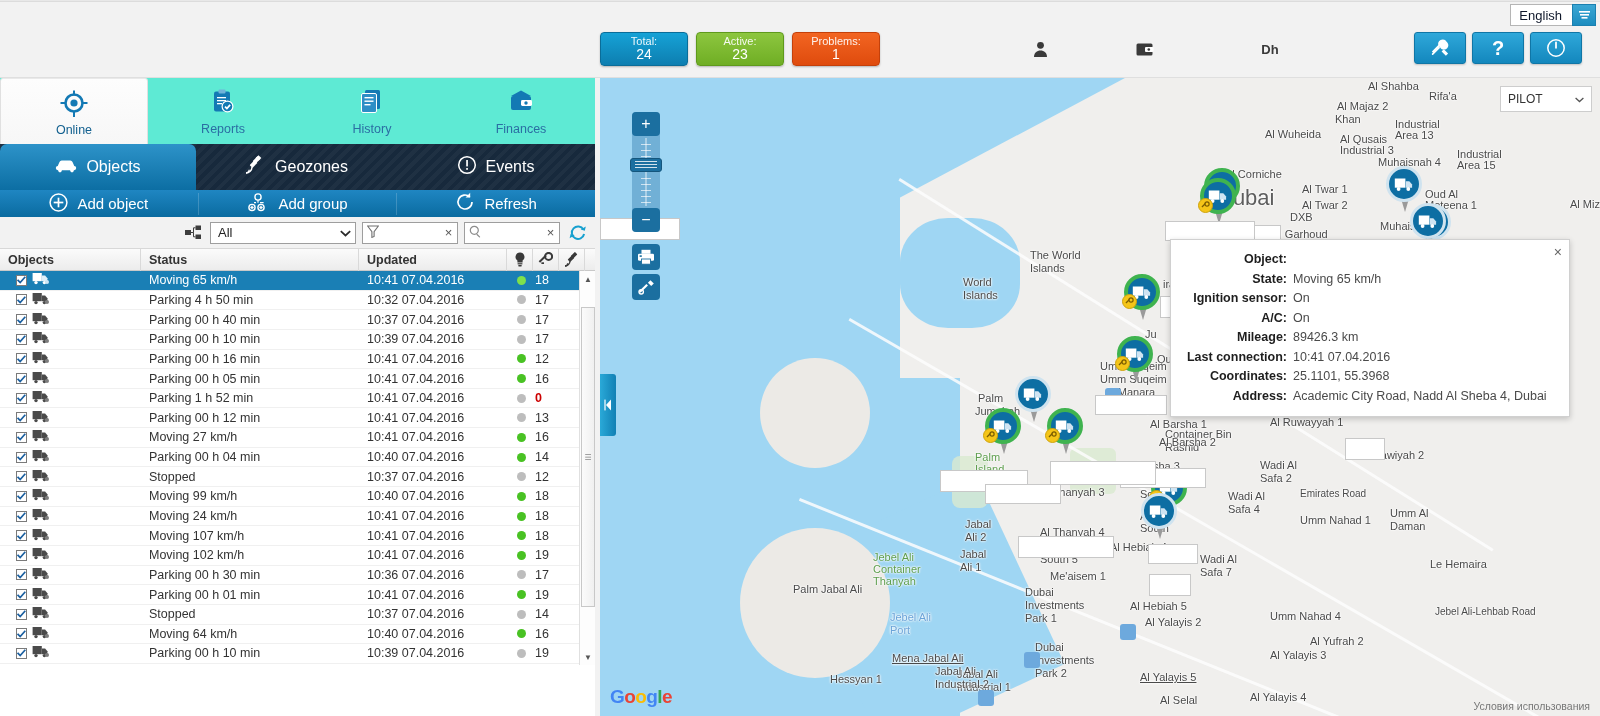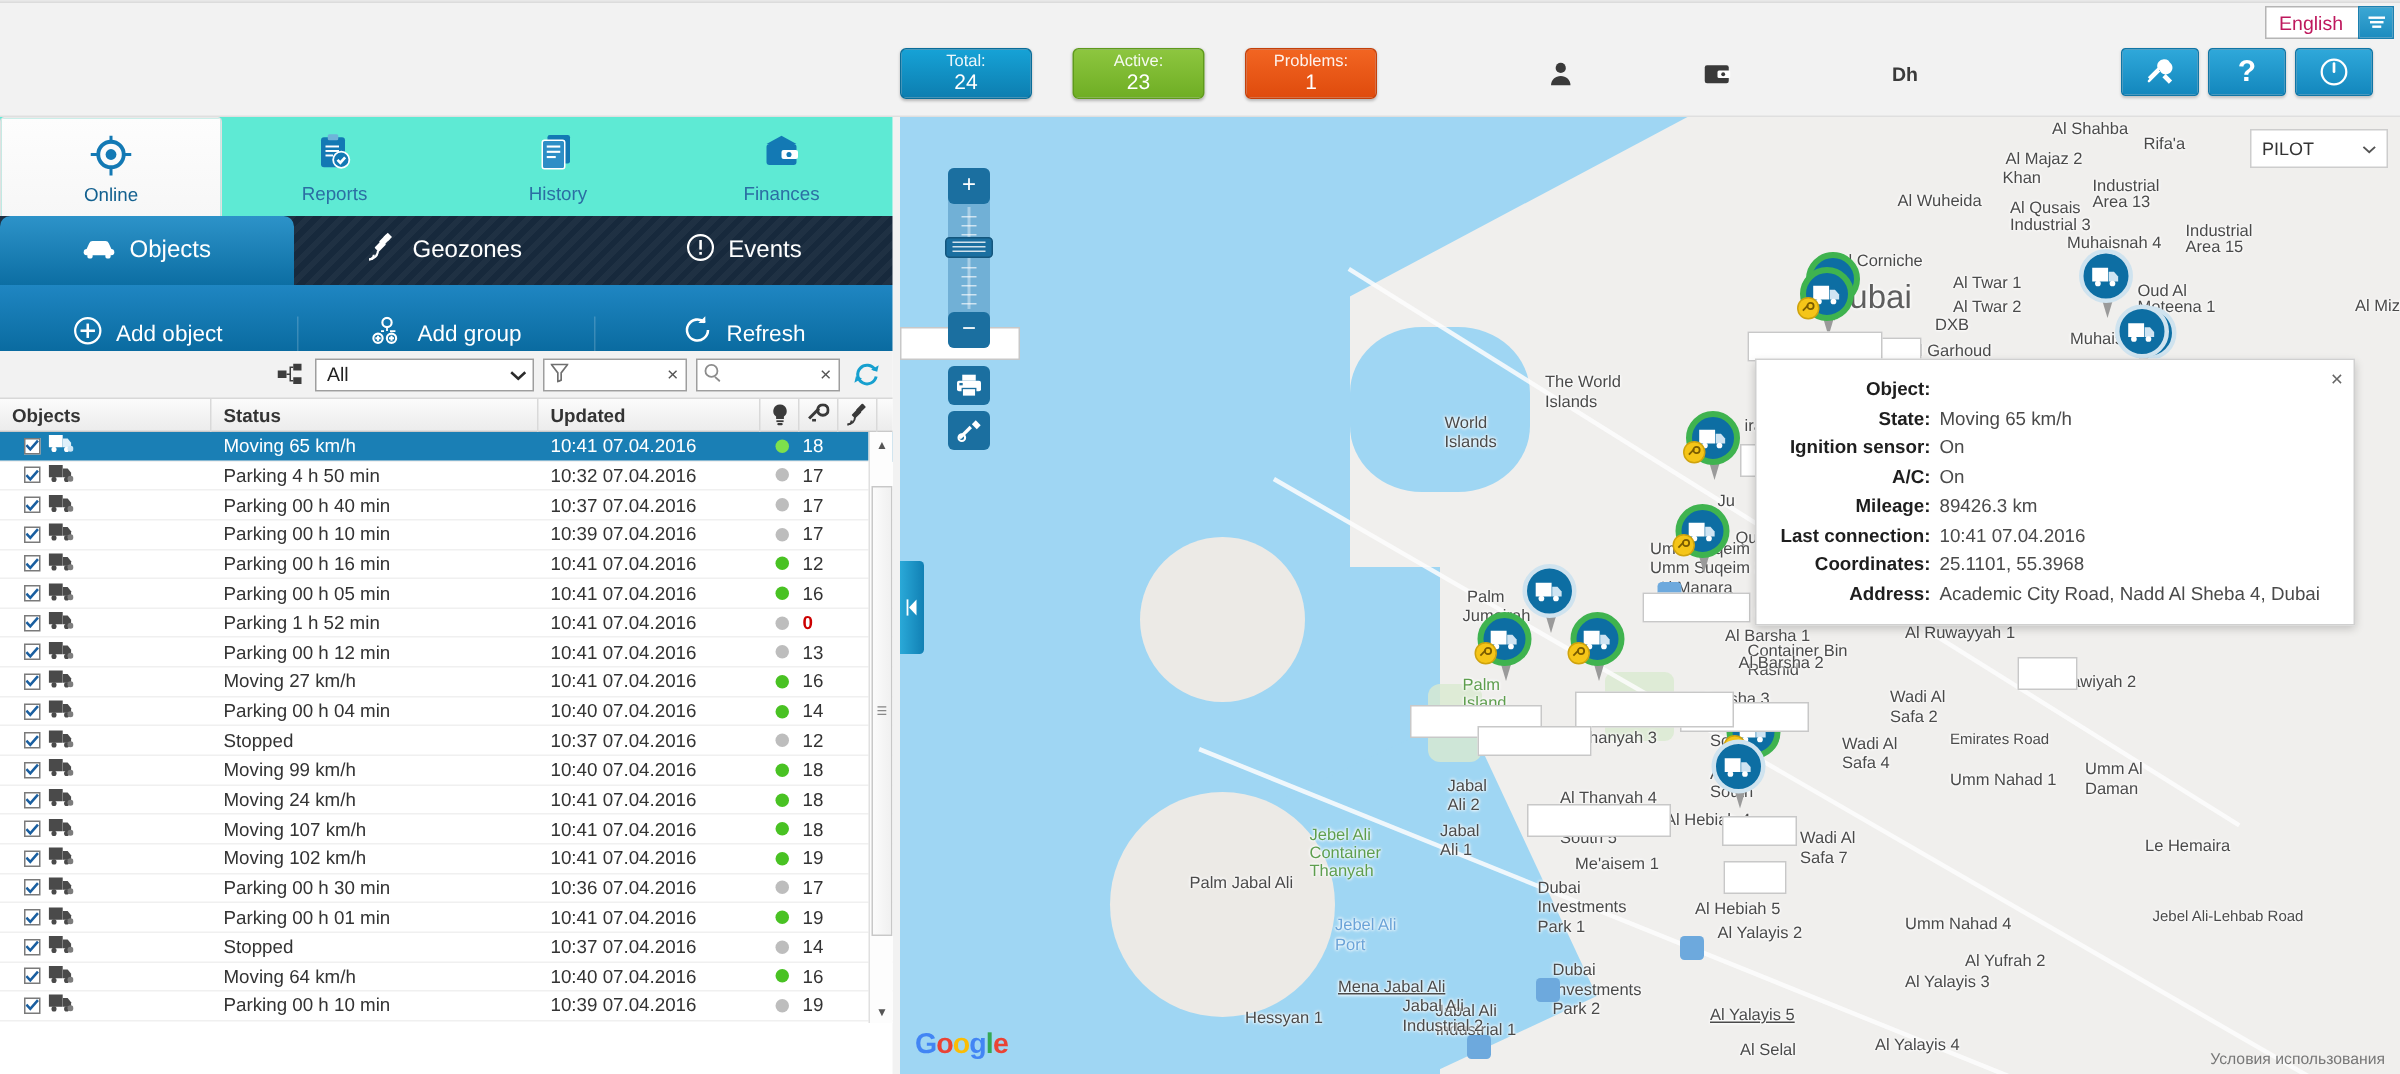--- a/index.html
+++ b/index.html
@@ -20,33 +20,33 @@
     border-bottom: 1px solid #dfdfdf;
   }
   .topbar-line { position:absolute; left:0; top:0; width:1600px; height:2px; background:#e8e8e8; border-bottom:1px solid #dcdcdc;}
 
   .lang-wrap {
     position: absolute; right: 4px; top: 4px;
     display: flex; align-items: stretch; height: 22px;
   }
   .lang-select {
     background: #fff; border: 1px solid #b5b5b5; border-right: none;
-    padding: 0 10px 0 8px; font-size: 13px; color: #be185d;
+    padding: 0 10px 0 8px; font-size: 13px; color: #0f172a;
     display: flex; align-items: center; height: 22px;
   }
   .lang-btn {
     width: 24px; height: 22px;
     background: linear-gradient(#3ba7d4, #1c8cbf);
     border: 1px solid #1b80b0;
     display: flex; align-items: center; justify-content: center;
     cursor: pointer;
   }
   .lang-btn svg { display: block; }
 
-  .counters { position: absolute; left: 600px; top: 32px; display: flex; gap: 27px; }
+  .counters { position: absolute; left: 600px; top: 32px; display: flex; gap: 8px; }
   .counter {
     width: 88px; height: 34px; border-radius: 4px;
     display: flex; flex-direction: column; align-items: center; justify-content: center;
     color: #fff; line-height: 1.05; box-shadow: 0 1px 2px rgba(0,0,0,.25);
   }
   .counter .lbl { font-size: 11px; opacity: .92; }
   .counter .num { font-size: 14px; font-weight: normal; }
   .c-total { background: linear-gradient(#16a2d6, #0d7eb0); border: 1px solid #0a6d99; }
   .c-active { background: linear-gradient(#8dc63f, #6fae24); border: 1px solid #5f9a1c; }
   .c-problems { background: linear-gradient(#f26522, #df4b0d); border: 1px solid #c4400a; }
@@ -106,21 +106,21 @@
   }
   .sub-tab.active {
     background: linear-gradient(#2d93c9, #0c6ea3);
     border-radius: 7px 7px 0 0;
   }
   .st-objects { width: 196px; }
   .st-geozones { width: 200px; }
   .st-events { width: 199px; }
 
   .action-bar {
-    height: 44px; display: flex; align-items: flex-end;
+    height: 27px; display: flex; align-items: center;
     background: linear-gradient(#1f86c2, #0a6ba0);
   }
   .action-item {
     flex: 1; display: flex; align-items: center; justify-content: center; gap: 9px;
     color: #fff; font-size: 15px; cursor: pointer;
     border-right: 1px solid rgba(255,255,255,.18);
   }
   .action-item:last-child { border-right: none; }
 
   

